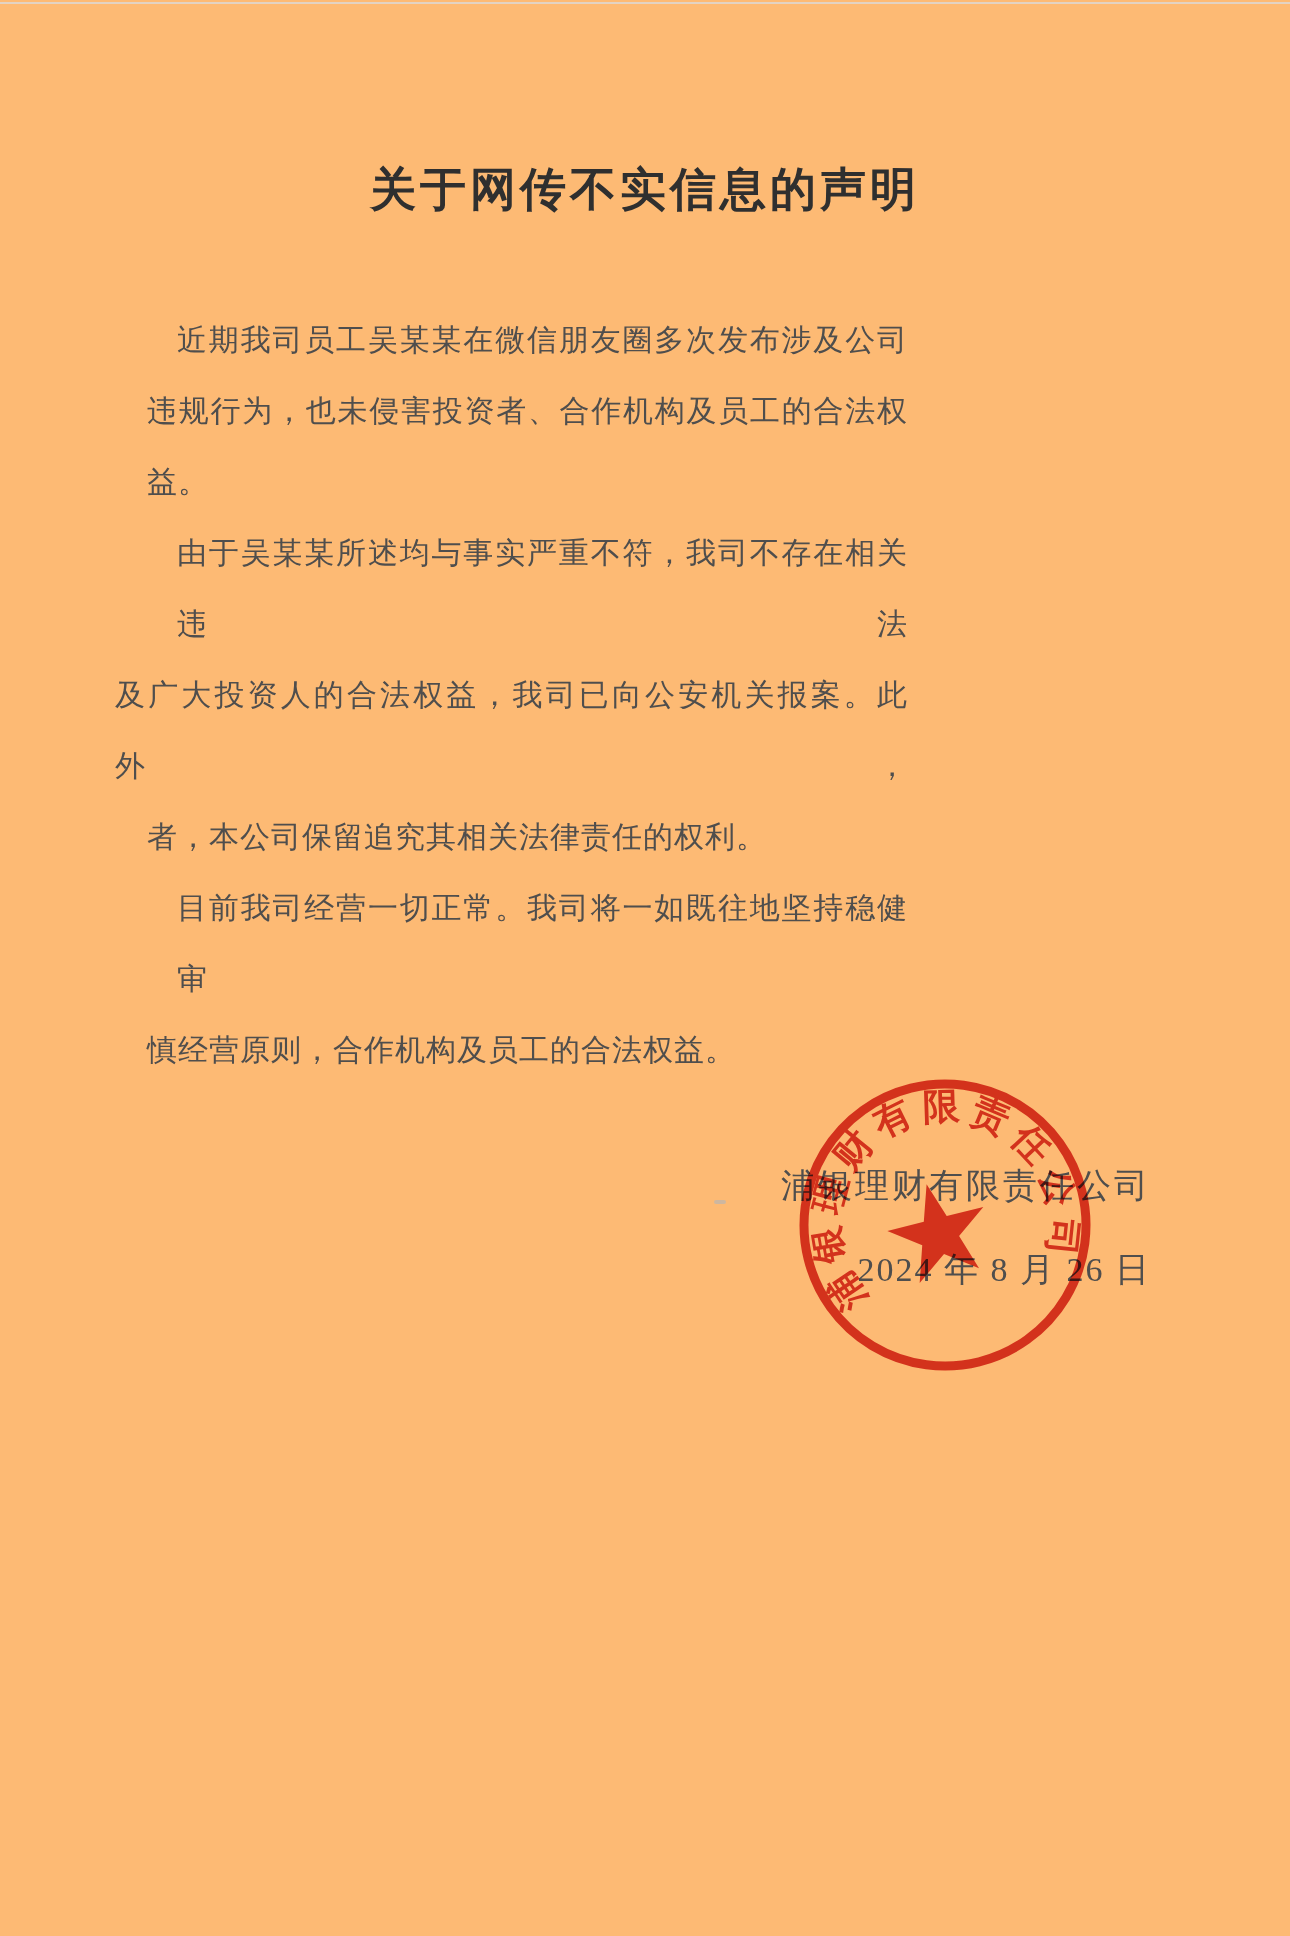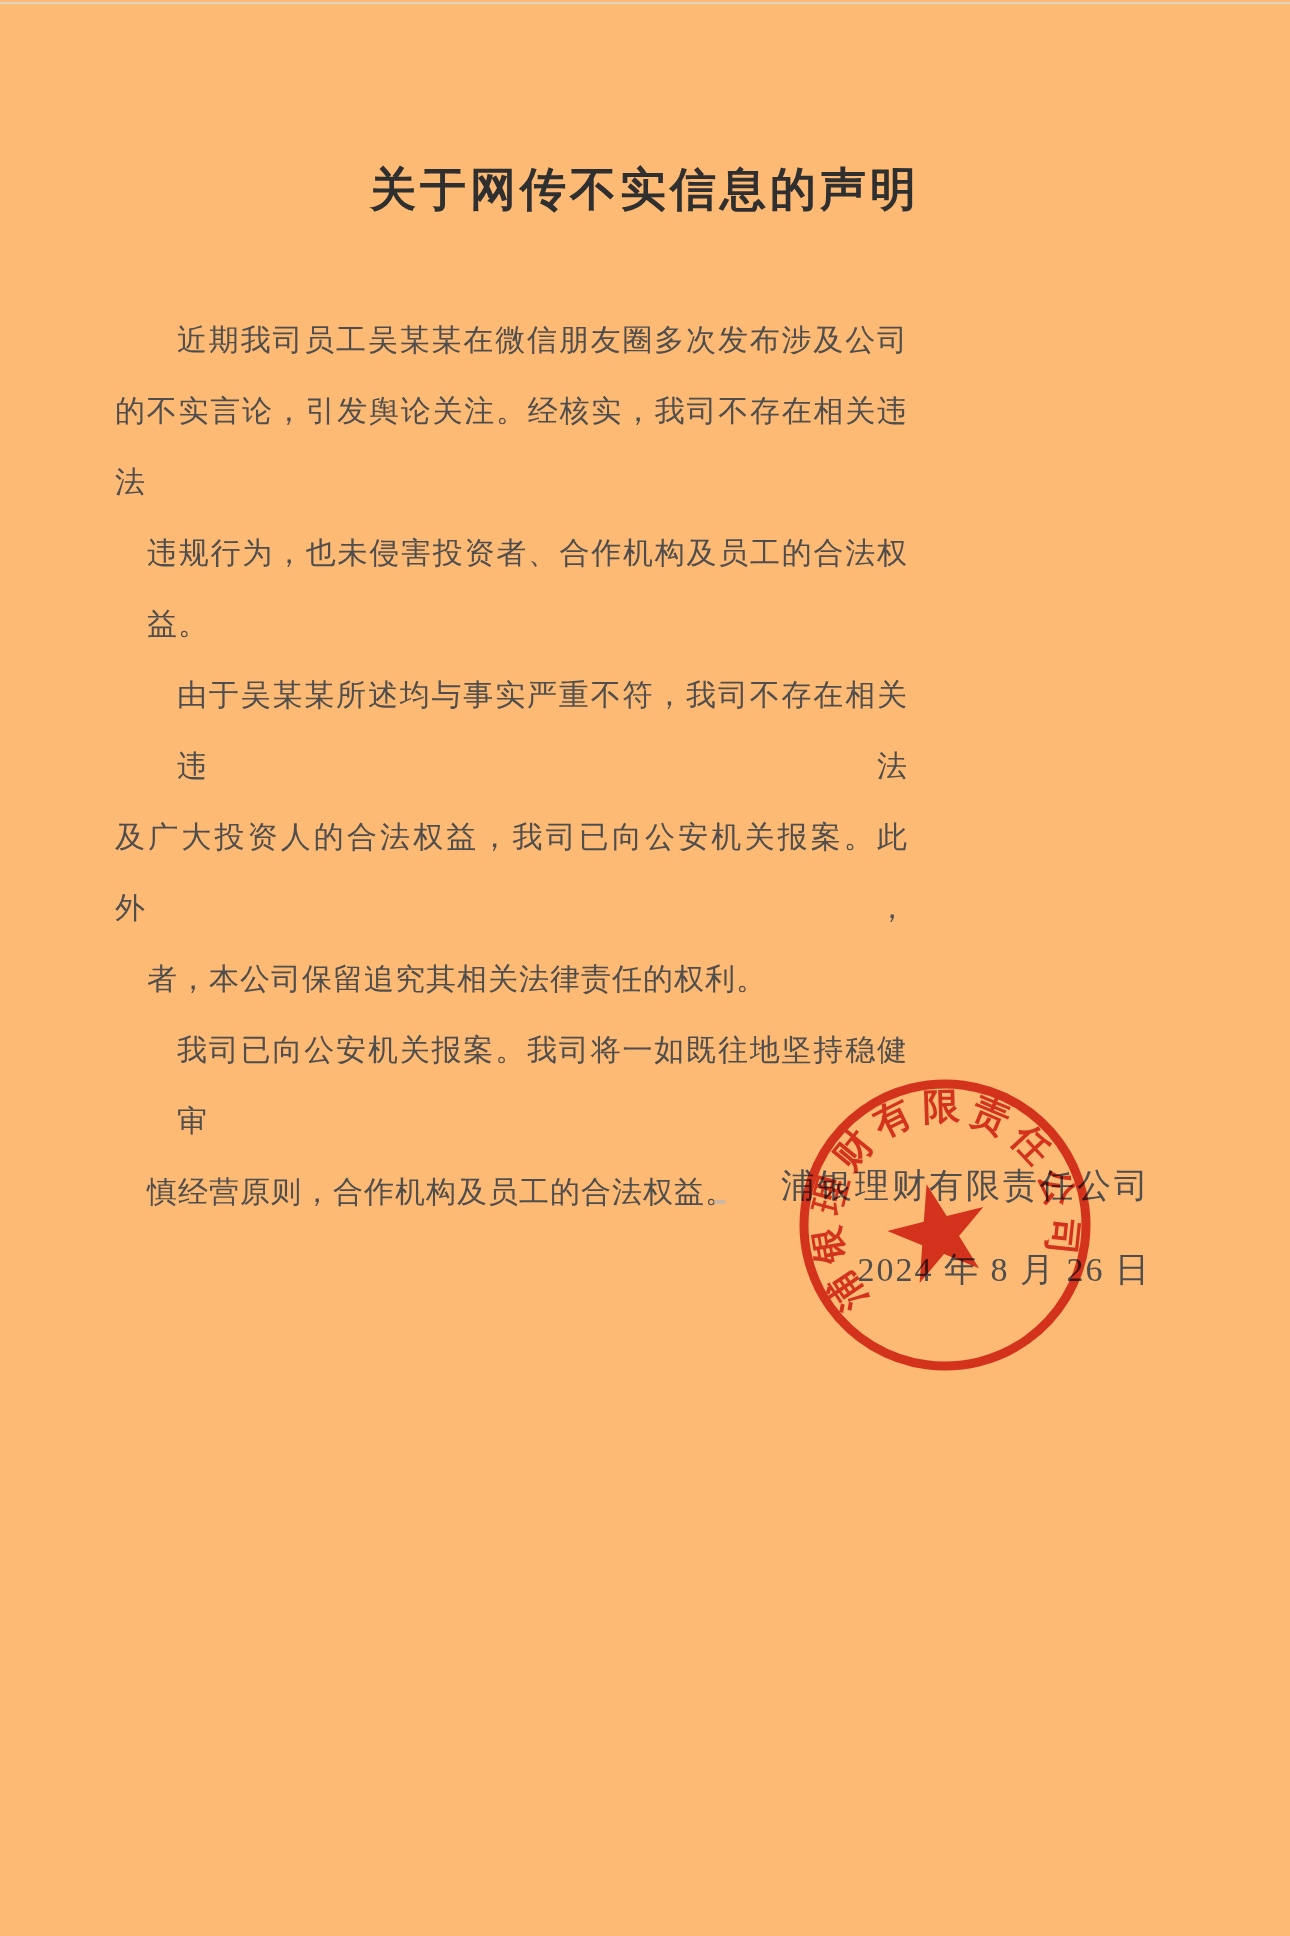--- a/index.html
+++ b/index.html
@@ -70,30 +70,29 @@
 
 <div class="page">
 
   <div class="scan-edge-top"></div>
 
   <h1 class="doc-title">关于网传不实信息的声明</h1>
 
   <div class="body-text">
     <div>
       <div class="line indent">近期我司员工吴某某在微信朋友圈多次发布涉及公司</div>
-      <div class="line">的不实言论，引发舆论关注。经核实，我司不存在相关违法</div>
       <div class="line last">违规行为，也未侵害投资者、合作机构及员工的合法权益。</div>
     </div>
     <div>
       <div class="line indent">由于吴某某所述均与事实严重不符，我司不存在相关违法</div>
       <div class="line">及广大投资人的合法权益，我司已向公安机关报案。此外，</div>
       <div class="line last">者，本公司保留追究其相关法律责任的权利。</div>
     </div>
     <div>
-      <div class="line indent">我司已向公安机关报案。我司将一如既往地坚持稳健审</div>
+      <div class="line indent">目前我司经营一切正常。我司将一如既往地坚持稳健审</div>
       <div class="line last">慎经营原则，合作机构及员工的合法权益。</div>
     </div>
   </div>
 
   <div class="stray-mark"></div>
 
   <div class="signature-block">
     <div class="signature-company">浦银理财有限责任公司</div>
     <div class="signature-date">2024 年 8 月 26 日</div>
   </div>

